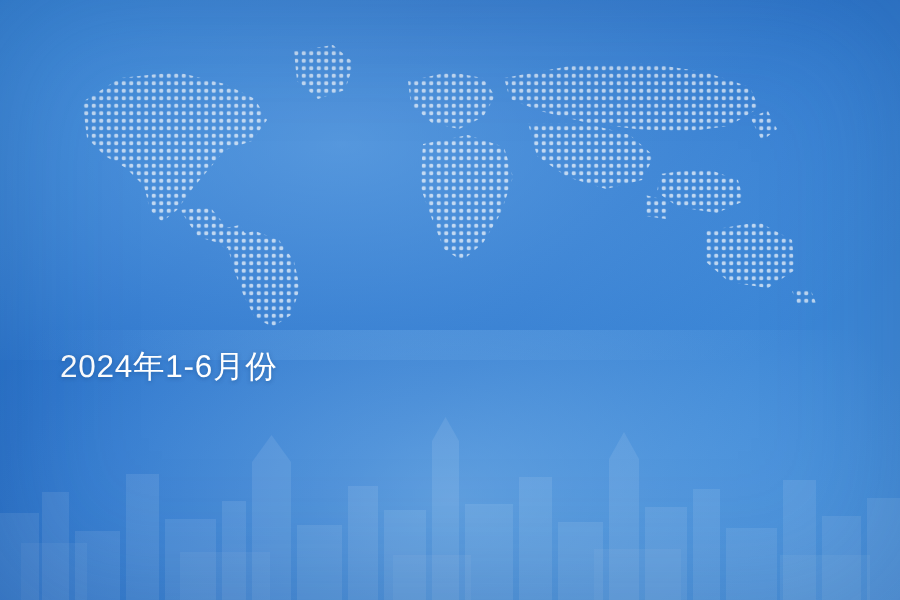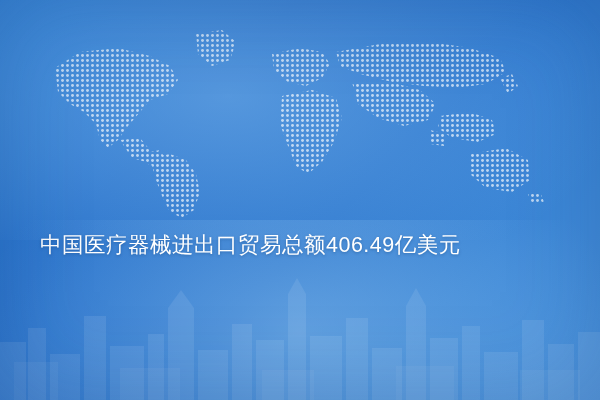--- a/index.html
+++ b/index.html
@@ -157,17 +157,17 @@
       <rect x="14" y="112" width="44" height="38"></rect>
       <rect x="120" y="118" width="60" height="32"></rect>
       <rect x="262" y="120" width="52" height="30"></rect>
       <rect x="396" y="116" width="58" height="34"></rect>
       <rect x="520" y="120" width="60" height="30"></rect>
     </g>
     <rect x="0" y="0" width="600" height="150" fill="url(#none)"></rect>
   </svg>
 
   <div class="title-block">
-    <div class="title-line second">中国医疗器械进出口贸易总额406.49亿美元</div>
+    <div class="title-line">2024年1-6月份</div>
   </div>
 
   <div class="vignette"></div>
 </div>
 
 </body></html>

